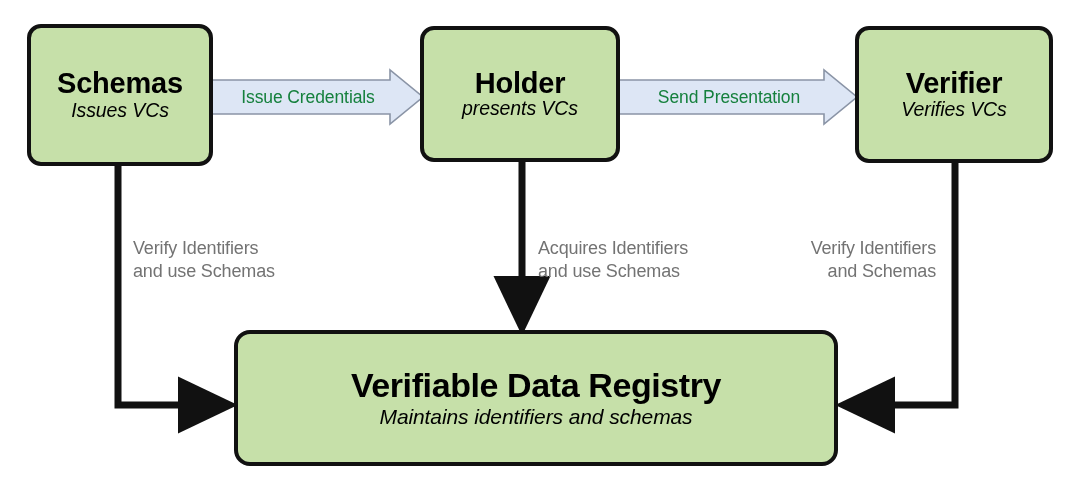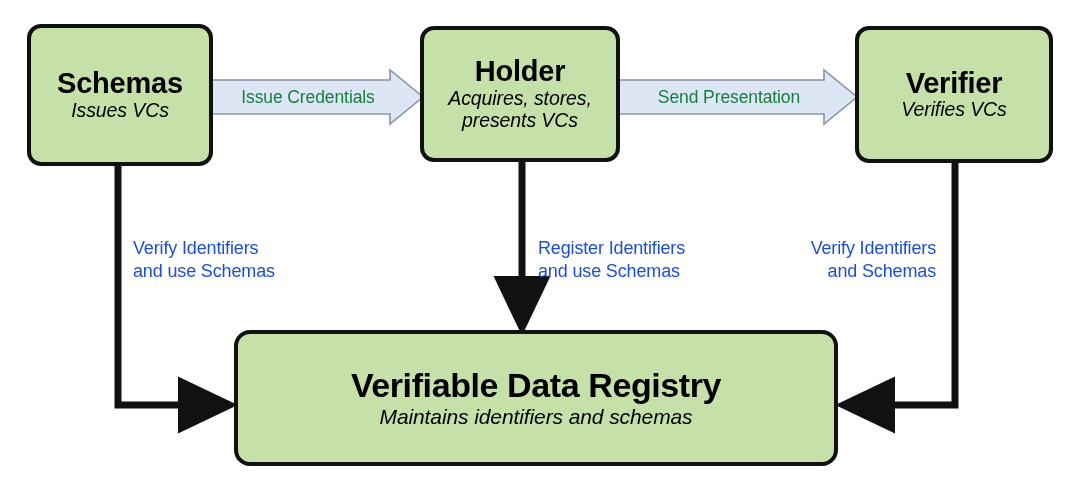--- a/index.html
+++ b/index.html
@@ -82,21 +82,21 @@
     letter-spacing: -0.1px;
     white-space: nowrap;
     padding-right: 18px;
     box-sizing: border-box;
   }
 
   .edge-label {
     position: absolute;
     font-size: 18px;
     line-height: 1.28;
-    color: #1d4ed8;
+    color: #737373;
     letter-spacing: -0.15px;
     white-space: nowrap;
   }
   .edge-label.left-align { text-align: left; }
   .edge-label.right-align { text-align: right; }
 </style>
 </head>
 <body>
 
 <div id="canvas">
@@ -130,41 +130,40 @@
     <span class="band-label">Send Presentation</span>
   </div>
 
   <div class="node" id="node-issuer" style="left:27px; top:24px; width:186px; height:142px;">
     <div class="title">Schemas</div>
     <div class="subtitle">Issues VCs</div>
   </div>
 
   <div class="node" id="node-holder" style="left:420px; top:26px; width:200px; height:136px;">
     <div class="title">Holder</div>
-    <div class="subtitle">Acquires, stores,</div>
     <div class="subtitle" style="margin-top:0;">presents VCs</div>
   </div>
 
   <div class="node" id="node-verifier" style="left:855px; top:26px; width:198px; height:137px;">
     <div class="title">Verifier</div>
     <div class="subtitle">Verifies VCs</div>
   </div>
 
   <div class="node" id="node-registry" style="left:234px; top:330px; width:604px; height:136px;">
     <div class="title">Verifiable Data Registry</div>
     <div class="subtitle">Maintains identifiers and schemas</div>
   </div>
 
   <div class="edge-label left-align" style="left:133px; top:237px;">
     <div>Verify Identifiers</div>
     <div>and use Schemas</div>
   </div>
 
   <div class="edge-label left-align" style="left:538px; top:237px;">
-    <div>Register Identifiers</div>
+    <div>Acquires Identifiers</div>
     <div>and use Schemas</div>
   </div>
 
   <div class="edge-label right-align" style="left:756px; top:237px; width:180px;">
     <div>Verify Identifiers</div>
     <div>and Schemas</div>
   </div>
 
 </div>
 

